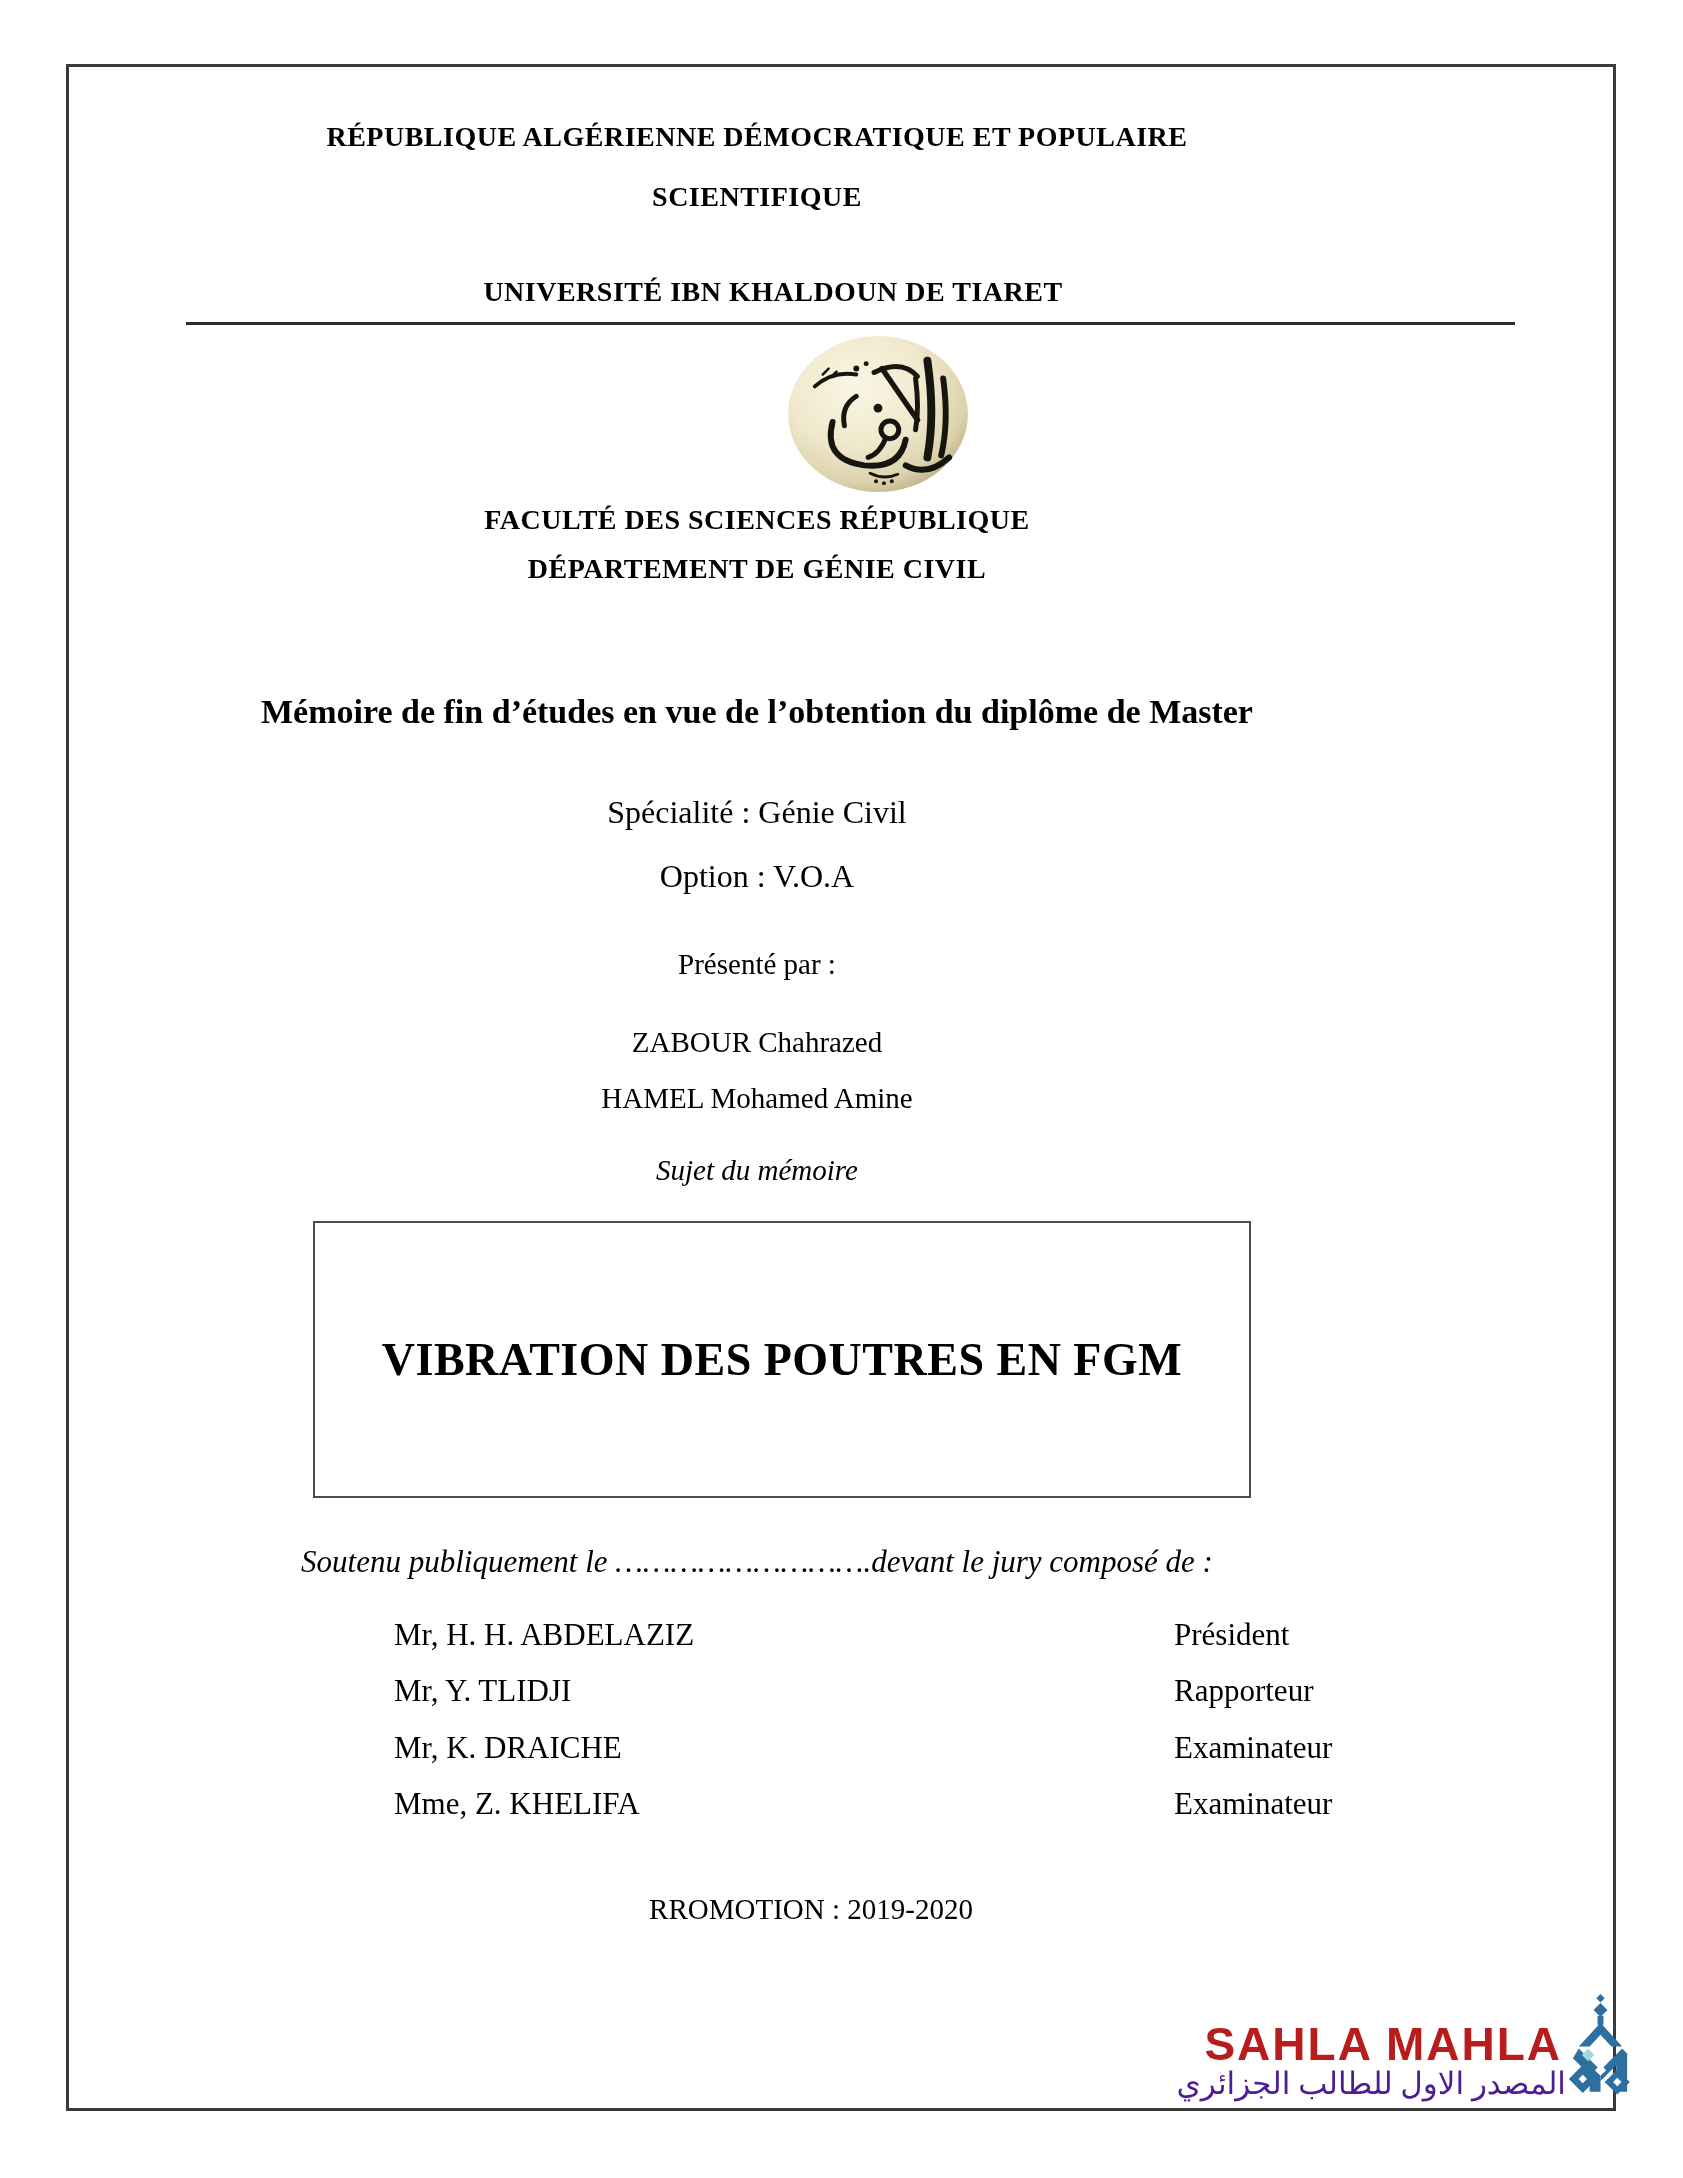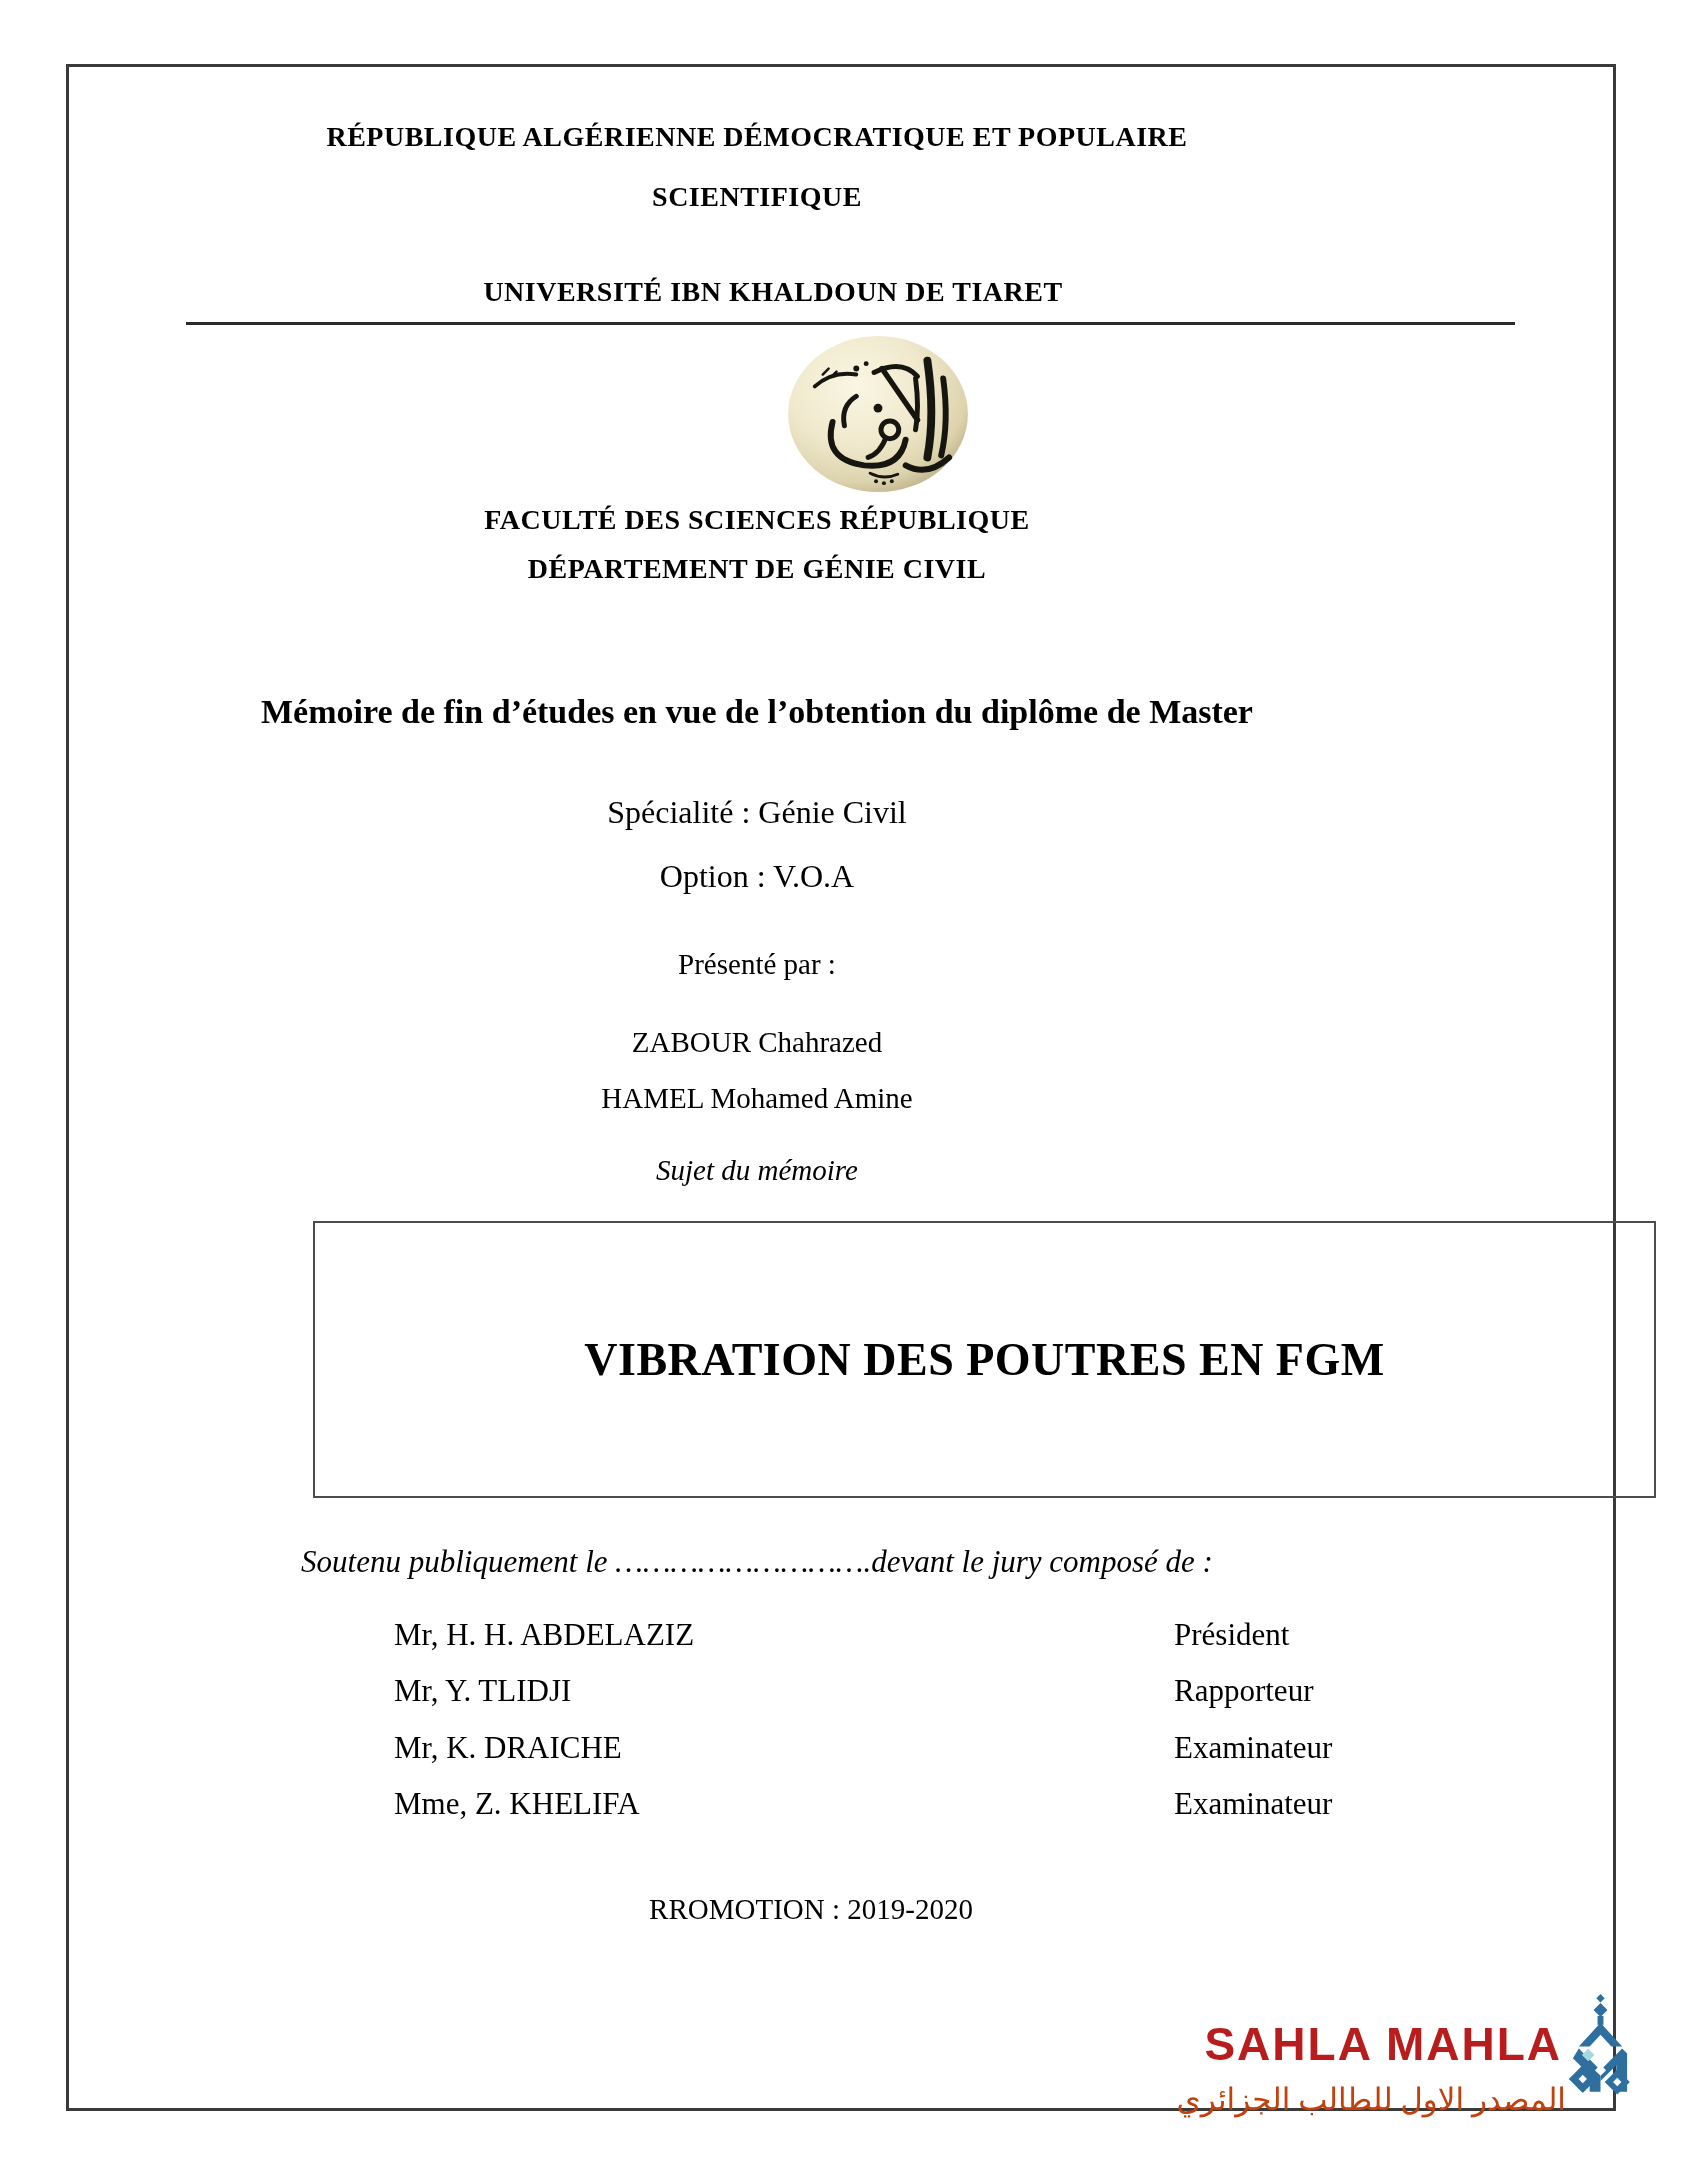--- a/index.html
+++ b/index.html
@@ -32,21 +32,21 @@
 
   .seal-wrap { left: 787px; top: 335px; width: 183px; height: 159px; }
 
   .degree { font-weight: bold; font-size: 34px; }
   .mid { font-size: 32px; }
   .small-mid { font-size: 29px; }
   .italic { font-style: italic; }
 
   .title-box {
     left: 313px; top: 1221px;
-    width: 1343px; height: 277px;
+    width: 938px; height: 277px;
     border: 2px solid #4d4d4d;
     display: flex; align-items: center; justify-content: center;
   }
   .thesis-title { font-weight: bold; font-size: 46px; letter-spacing: 0.5px; }
 
   .defense { font-size: 31px; font-style: italic; }
 
   .jury-row { position: absolute; left: 0; width: 1683px; font-size: 31px; }
   .jury-name { position: absolute; left: 394px; white-space: nowrap; }
   .jury-role { position: absolute; left: 1174px; white-space: nowrap; }
@@ -156,21 +156,21 @@
   </div>
   <div class="jury-row" style="top:1786px;">
     <span class="jury-name">Mme, Z. KHELIFA</span>
     <span class="jury-role">Examinateur</span>
   </div>
 </div>
 
 <div class="abs ctr promo" style="top:1893px;">RROMOTION : 2019-2020</div>
 
 <div class="abs wm-brand" style="color:#b91c1c;">SAHLA MAHLA</div>
-<div class="abs wm-tagline" style="color:#c2410c;margin-top:16px;">المصدر الاول للطالب الجزائري</div>
+<div class="abs wm-tagline" style="color:#4c1d95;">المصدر الاول للطالب الجزائري</div>
 
 <div class="abs wm-logo">
   <svg width="67" height="107" viewBox="0 0 68 108">
     <g fill="#2e6f9f">
       <rect x="31" y="1" width="6" height="6" transform="rotate(45 34 4)"></rect>
       <rect x="29" y="11" width="10" height="10" transform="rotate(45 34 16)"></rect>
       <rect x="31" y="22" width="6" height="9"></rect>
       <path d="M34,29 L12,53 L23,53 L34,41 L45,53 L56,53 Z"></path>
       <path d="M12,55 L34,77 L34,99 L23,99 L23,82 L6,65 Z"></path>
       <path d="M56,55 L34,77 L34,88 L50,72 L50,99 L61,99 L61,60 Z"></path>

